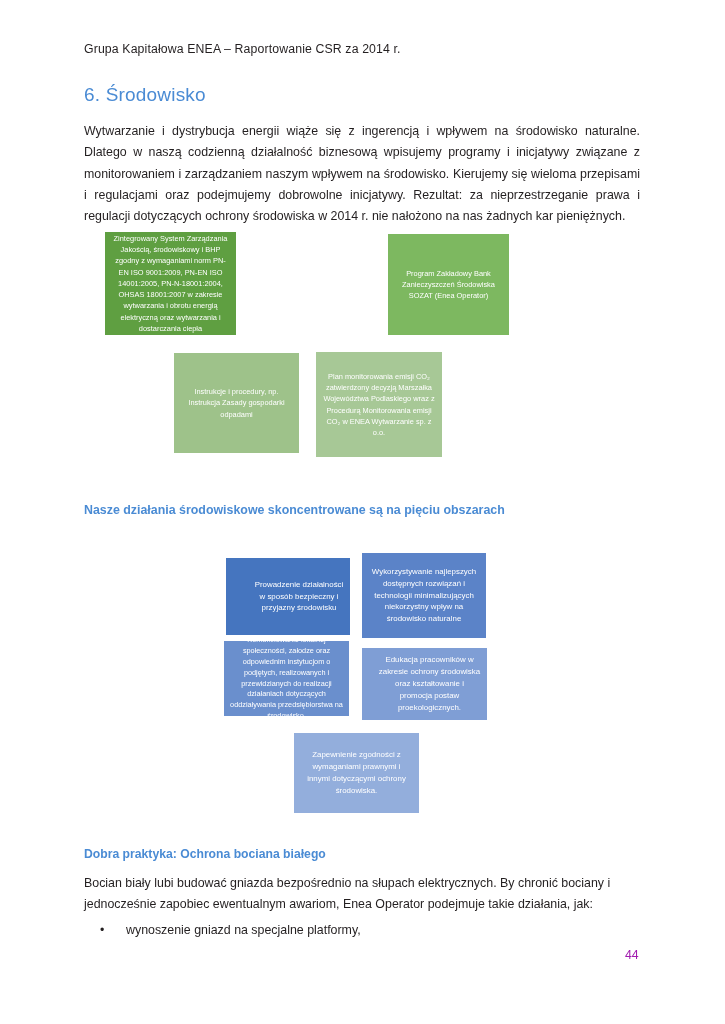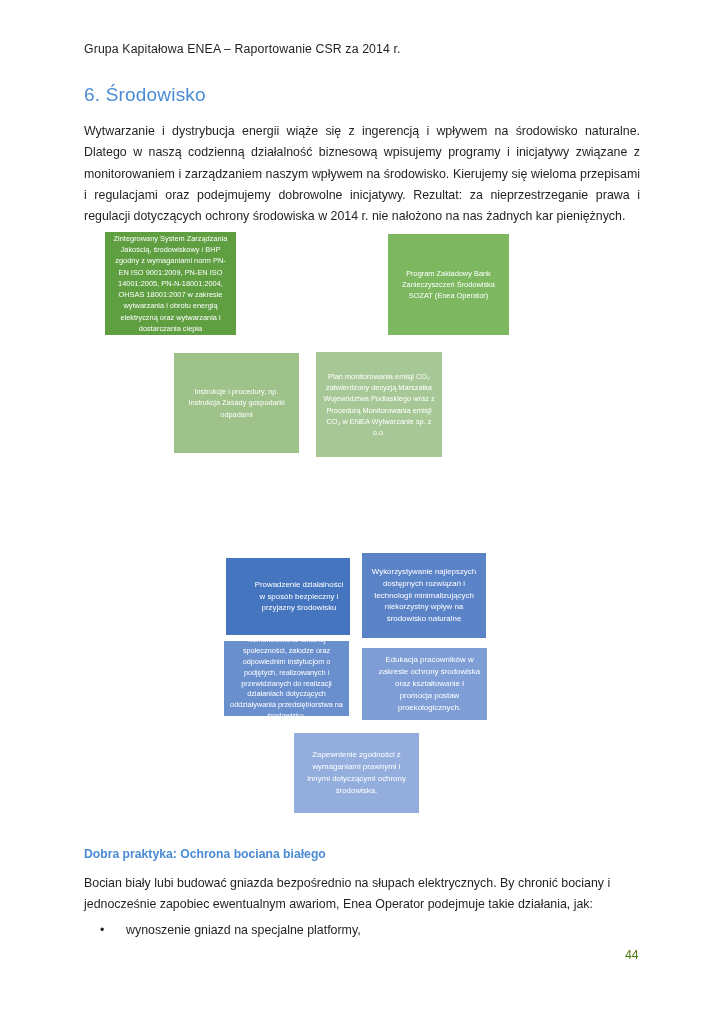--- a/index.html
+++ b/index.html
@@ -157,21 +157,21 @@
     left: 16px;
     top: 0;
   }
 
   
   .page-number {
     position: absolute;
     left: 625px;
     top: 948px;
     font-size: 12.3px;
-    color: #4d7c0f;
+    color: #a21caf;
   }
 </style>
 </head>
 <body>
 
 <div class="page">
 
   <div class="doc-header">Grupa Kapitałowa ENEA – Raportowanie CSR za 2014 r.</div>
 
   <div class="section-title">6. Środowisko</div>
@@ -186,20 +186,21 @@
       <span>Program Zakładowy Bank Zanieczyszczeń Środowiska SOZAT (Enea Operator)</span>
     </div>
     <div class="gbox" id="gbox-3" style="background: rgb(158, 194, 138);">
       <span>Instrukcje i procedury, np. Instrukcja Zasady  gospodarki odpadami</span>
     </div>
     <div class="gbox" id="gbox-4" style="background: rgb(167, 200, 150);">
       <span>Plan monitorowania emisji CO₂ zatwierdzony decyzją Marszałka Województwa Podlaskiego wraz z Procedurą Monitorowania emisji CO₂ w ENEA Wytwarzanie sp. z o.o.</span>
     </div>
   </div>
 
+  <div class="sub-heading">Nasze działania środowiskowe skoncentrowane są na pięciu obszarach</div>
 
   <div>
     <div class="bbox" id="bbox-0" style="background: rgb(69, 117, 191); padding-left: 28px;">
       <span>Prowadzenie działalności w sposób bezpieczny i przyjazny środowisku</span>
     </div>
     <div class="bbox" id="bbox-1" style="background: rgb(91, 131, 200);">
       <span>Wykorzystywanie najlepszych dostępnych rozwiązań i  technologii minimalizujących niekorzystny wpływ na środowisko naturalne</span>
     </div>
     <div class="bbox" id="bbox-2" style="background: rgb(106, 143, 205);">
       <span>Komunikowanie lokalnej społeczności, załodze oraz odpowiednim instytucjom o podjętych, realizowanych i przewidzianych do realizacji działaniach dotyczących oddziaływania przedsiębiorstwa na środowisko.</span>

